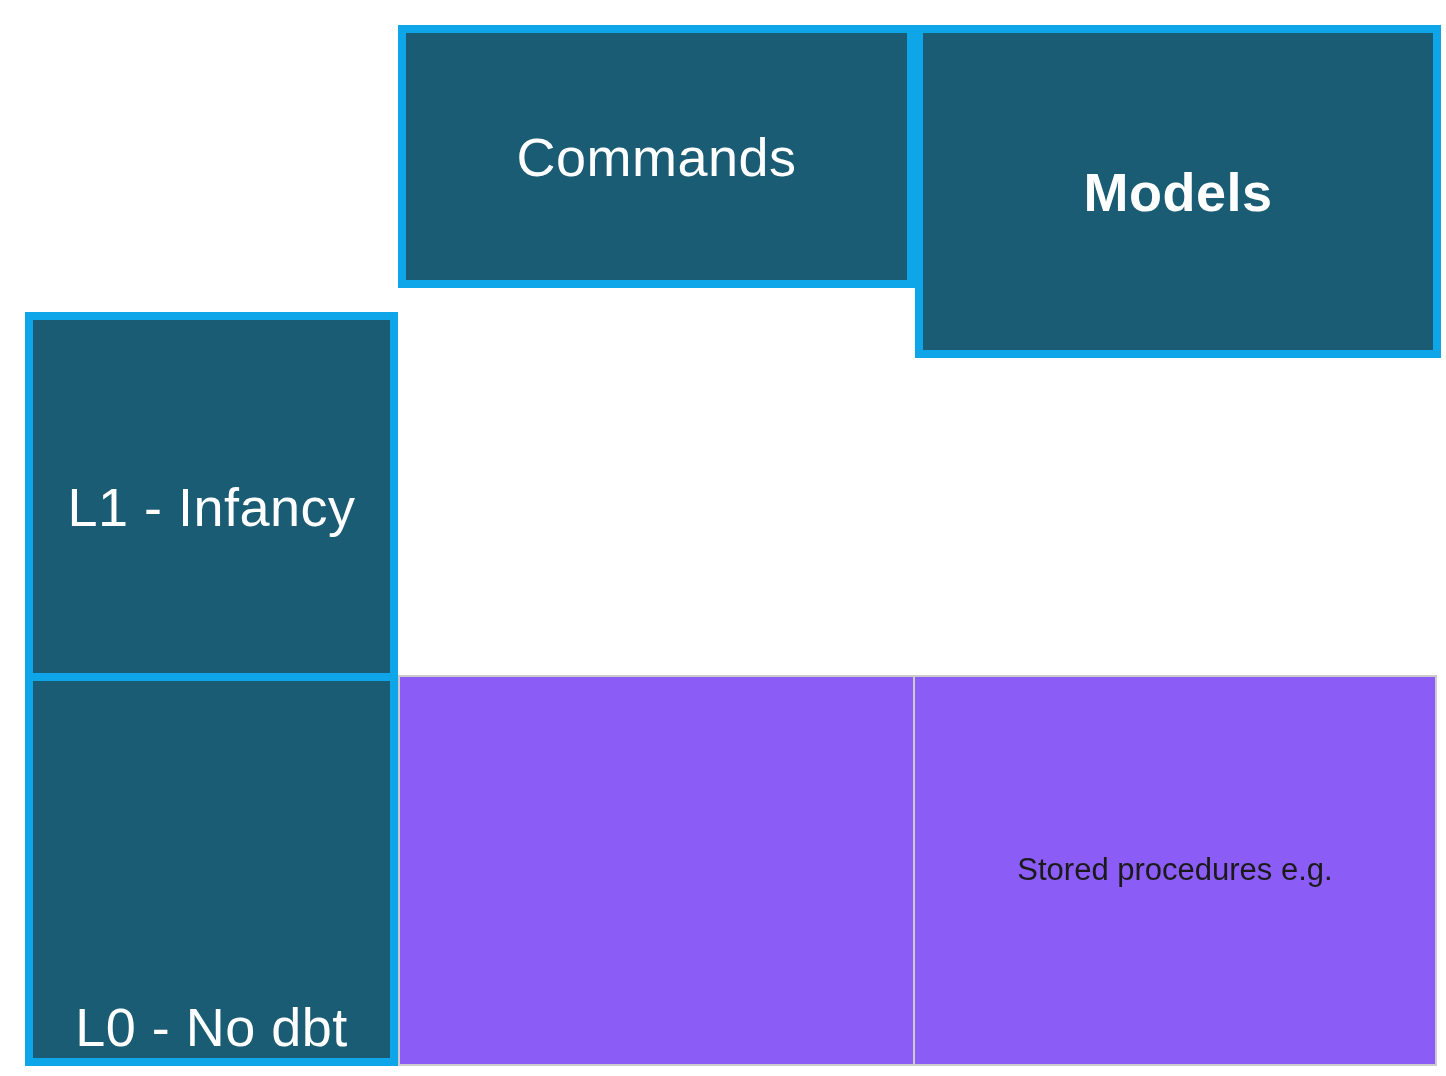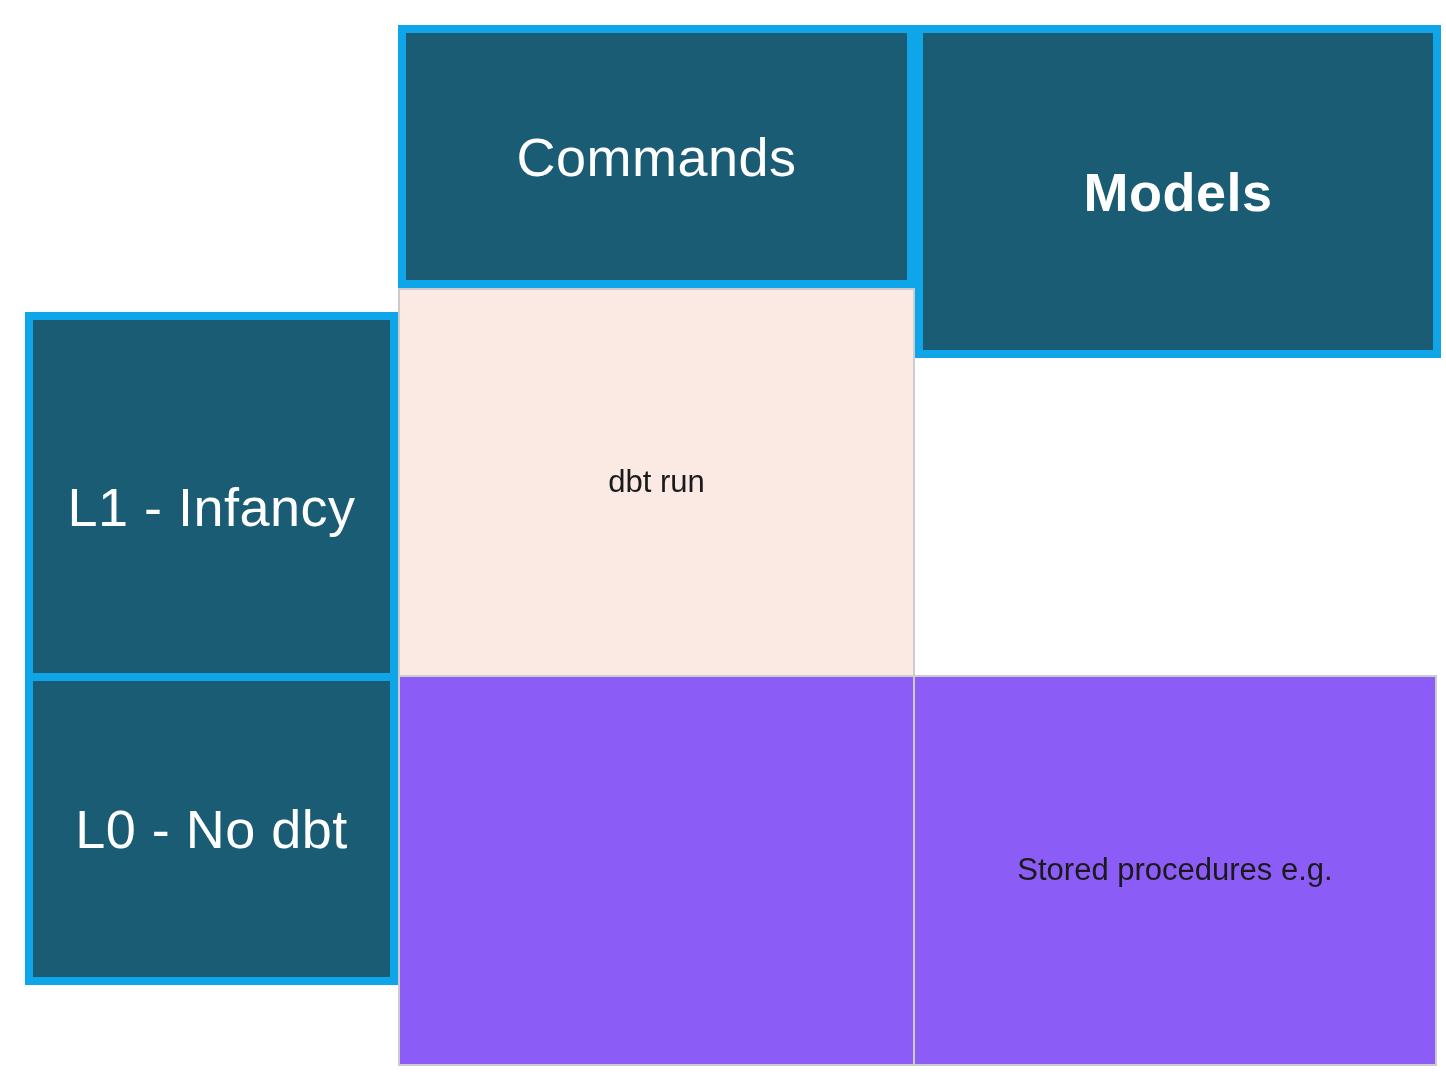--- a/index.html
+++ b/index.html
@@ -42,21 +42,21 @@
     z-index: 1;
     padding: 0 40px;
   }
   .pink  { background: #fbe9e3; }
   .white { background: #8b5cf6; }
 
   
   .hdr-commands { left: 398px; top: 25px;  width: 517px; height: 263px; }
   .hdr-models   { left: 915px; top: 25px;  width: 526px; height: 333px; font-weight: bold; }
   .lbl-l1       { left: 25px;  top: 288px; width: 373px; height: 389px; margin-top: 24px; }
-  .lbl-l0       { left: 25px;  top: 673px; width: 373px; height: 312px; }
+  .lbl-l0       { left: 25px;  top: 673px; width: 373px; height: 393px; align-items: flex-end; }
   .c-l1-cmd     { left: 398px; top: 288px; width: 517px; height: 389px; }
   .c-l1-mdl     { left: 913px; top: 288px; width: 524px; height: 389px; }
   .c-l0-cmd     { left: 398px; top: 675px; width: 517px; height: 391px; }
   .c-l0-mdl     { left: 913px; top: 675px; width: 524px; height: 391px; }
 </style>
 </head>
 <body>
 
 <div class="canvas">
 
@@ -69,23 +69,20 @@
   </div>
 
   <div class="cell teal lbl-l1">
     <span>L1 - Infancy</span>
   </div>
 
   <div class="cell teal lbl-l0">
     <span>L0 - No dbt</span>
   </div>
 
-  <div class="cell data pink c-l1-cmd">
-    <span>dbt run</span>
-  </div>
 
 
   <div class="cell data white c-l0-cmd">
     <span></span>
   </div>
 
   <div class="cell data white c-l0-mdl">
     <span>Stored procedures e.g.</span>
   </div>
 

